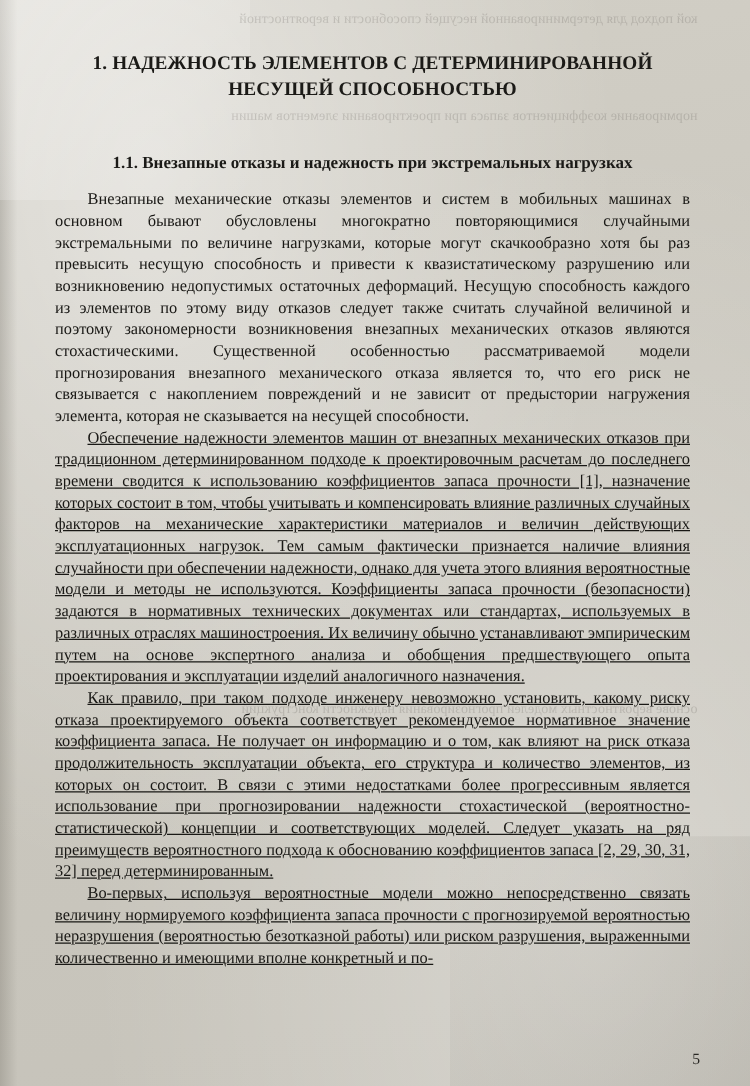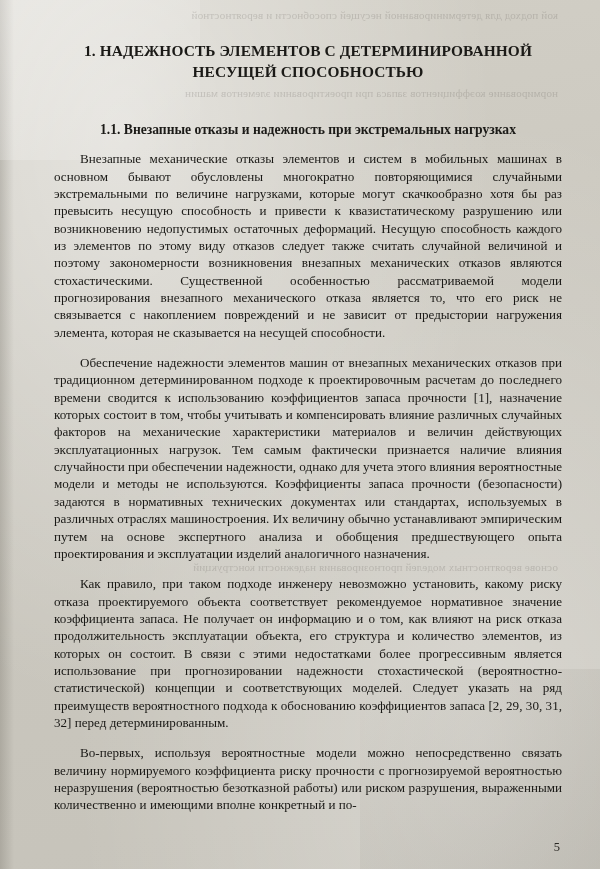--- a/index.html
+++ b/index.html
@@ -38,21 +38,21 @@
     pointer-events: none;
     user-select: none;
     filter: blur(0.35px);
   }
   .bleed.b1 { top: 8px;  left: 42px; width: 516px; }
   .bleed.b2 { top: 86px; left: 42px; width: 516px; }
   .bleed.b3 { top: 560px; left: 42px; width: 516px; }
 
   .content {
     position: absolute;
-    left: 54px;
+    left: 44px;
     top: 0;
     width: 508px;
   }
   .chapter-title {
     margin-top: 40px;
     text-align: center;
     font-weight: bold;
     font-size: 15.4px;
     line-height: 21px;
     color: #1b1a17;
@@ -69,21 +69,21 @@
   p.body {
     margin: 0;
     text-indent: 26px;
     text-align: justify;
     font-size: 13.1px;
     line-height: 17.35px;
     color: #191815;
     hyphens: manual;
   }
   p.body.first { }
-  p.body + p.body { margin-top: 13px; }
+  p.body + p.body { margin-top: 0; text-decoration: underline; }
 
   .page-number {
     position: absolute;
     right: 40px;
     bottom: 14px;
     font-size: 12.5px;
     color: #2a2824;
   }
   .corner-shade {
     position: absolute;
@@ -119,19 +119,19 @@
 
   <div class="content">
 
     <h1 class="chapter-title">1. НАДЕЖНОСТЬ ЭЛЕМЕНТОВ С ДЕТЕРМИНИРОВАННОЙ НЕСУЩЕЙ СПОСОБНОСТЬЮ</h1>
 
     <h2 class="section-title">1.1. Внезапные отказы и надежность при экстремальных нагрузках</h2>
 
     <p class="body first">Внезапные механические отказы элементов и систем в мобильных машинах в основном бывают обусловлены многократно повторяющимися случайными экстремальными по величине нагрузками, которые могут скачкообразно хотя бы раз превысить несущую способность и привести к квазистатическому разрушению или возникновению недопустимых остаточных деформаций. Несущую способность каждого из элементов по этому виду отказов следует также считать случайной величиной и поэтому закономерности возникновения внезапных механических отказов являются стохастическими. Существенной особенностью рассматриваемой модели прогнозирования внезапного механического отказа является то, что его риск не связывается с накоплением повреждений и не зависит от предыстории нагружения элемента, которая не сказывается на несущей способности.</p>
     <p class="body">Обеспечение надежности элементов машин от внезапных механических отказов при традиционном детерминированном подходе к проектировочным расчетам до последнего времени сводится к использованию коэффициентов запаса прочности [1], назначение которых состоит в том, чтобы учитывать и компенсировать влияние различных случайных факторов на механические характеристики материалов и величин действующих эксплуатационных нагрузок. Тем самым фактически признается наличие влияния случайности при обеспечении надежности, однако для учета этого влияния вероятностные модели и методы не используются. Коэффициенты запаса прочности (безопасности) задаются в нормативных технических документах или стандартах, используемых в различных отраслях машиностроения. Их величину обычно устанавливают эмпирическим путем на основе экспертного анализа и обобщения предшествующего опыта проектирования и эксплуатации изделий аналогичного назначения.</p>
     <p class="body">Как правило, при таком подходе инженеру невозможно установить, какому риску отказа проектируемого объекта соответствует рекомендуемое нормативное значение коэффициента запаса. Не получает он информацию и о том, как влияют на риск отказа продолжительность эксплуатации объекта, его структура и количество элементов, из которых он состоит. В связи с этими недостатками более прогрессивным является использование при прогнозировании надежности стохастической (вероятностно-статистической) концепции и соответствующих моделей. Следует указать на ряд преимуществ вероятностного подхода к обоснованию коэффициентов запаса [2, 29, 30, 31, 32] перед детерминированным.</p>
-    <p class="body">Во-первых, используя вероятностные модели можно непосредственно связать величину нормируемого коэффициента риску прочности с прогнозируемой вероятностью неразрушения (вероятностью безотказной работы) или риском разрушения, выраженными количественно и имеющими вполне конкретный и по-</p>
+    <p class="body">Во-первых, используя вероятностные модели можно непосредственно связать величину нормируемого коэффициента запаса прочности с прогнозируемой вероятностью неразрушения (вероятностью безотказной работы) или риском разрушения, выраженными количественно и имеющими вполне конкретный и по-</p>
 
   </div>
 
   <div class="page-number">5</div>
 
 </div>
 
 </body></html>

